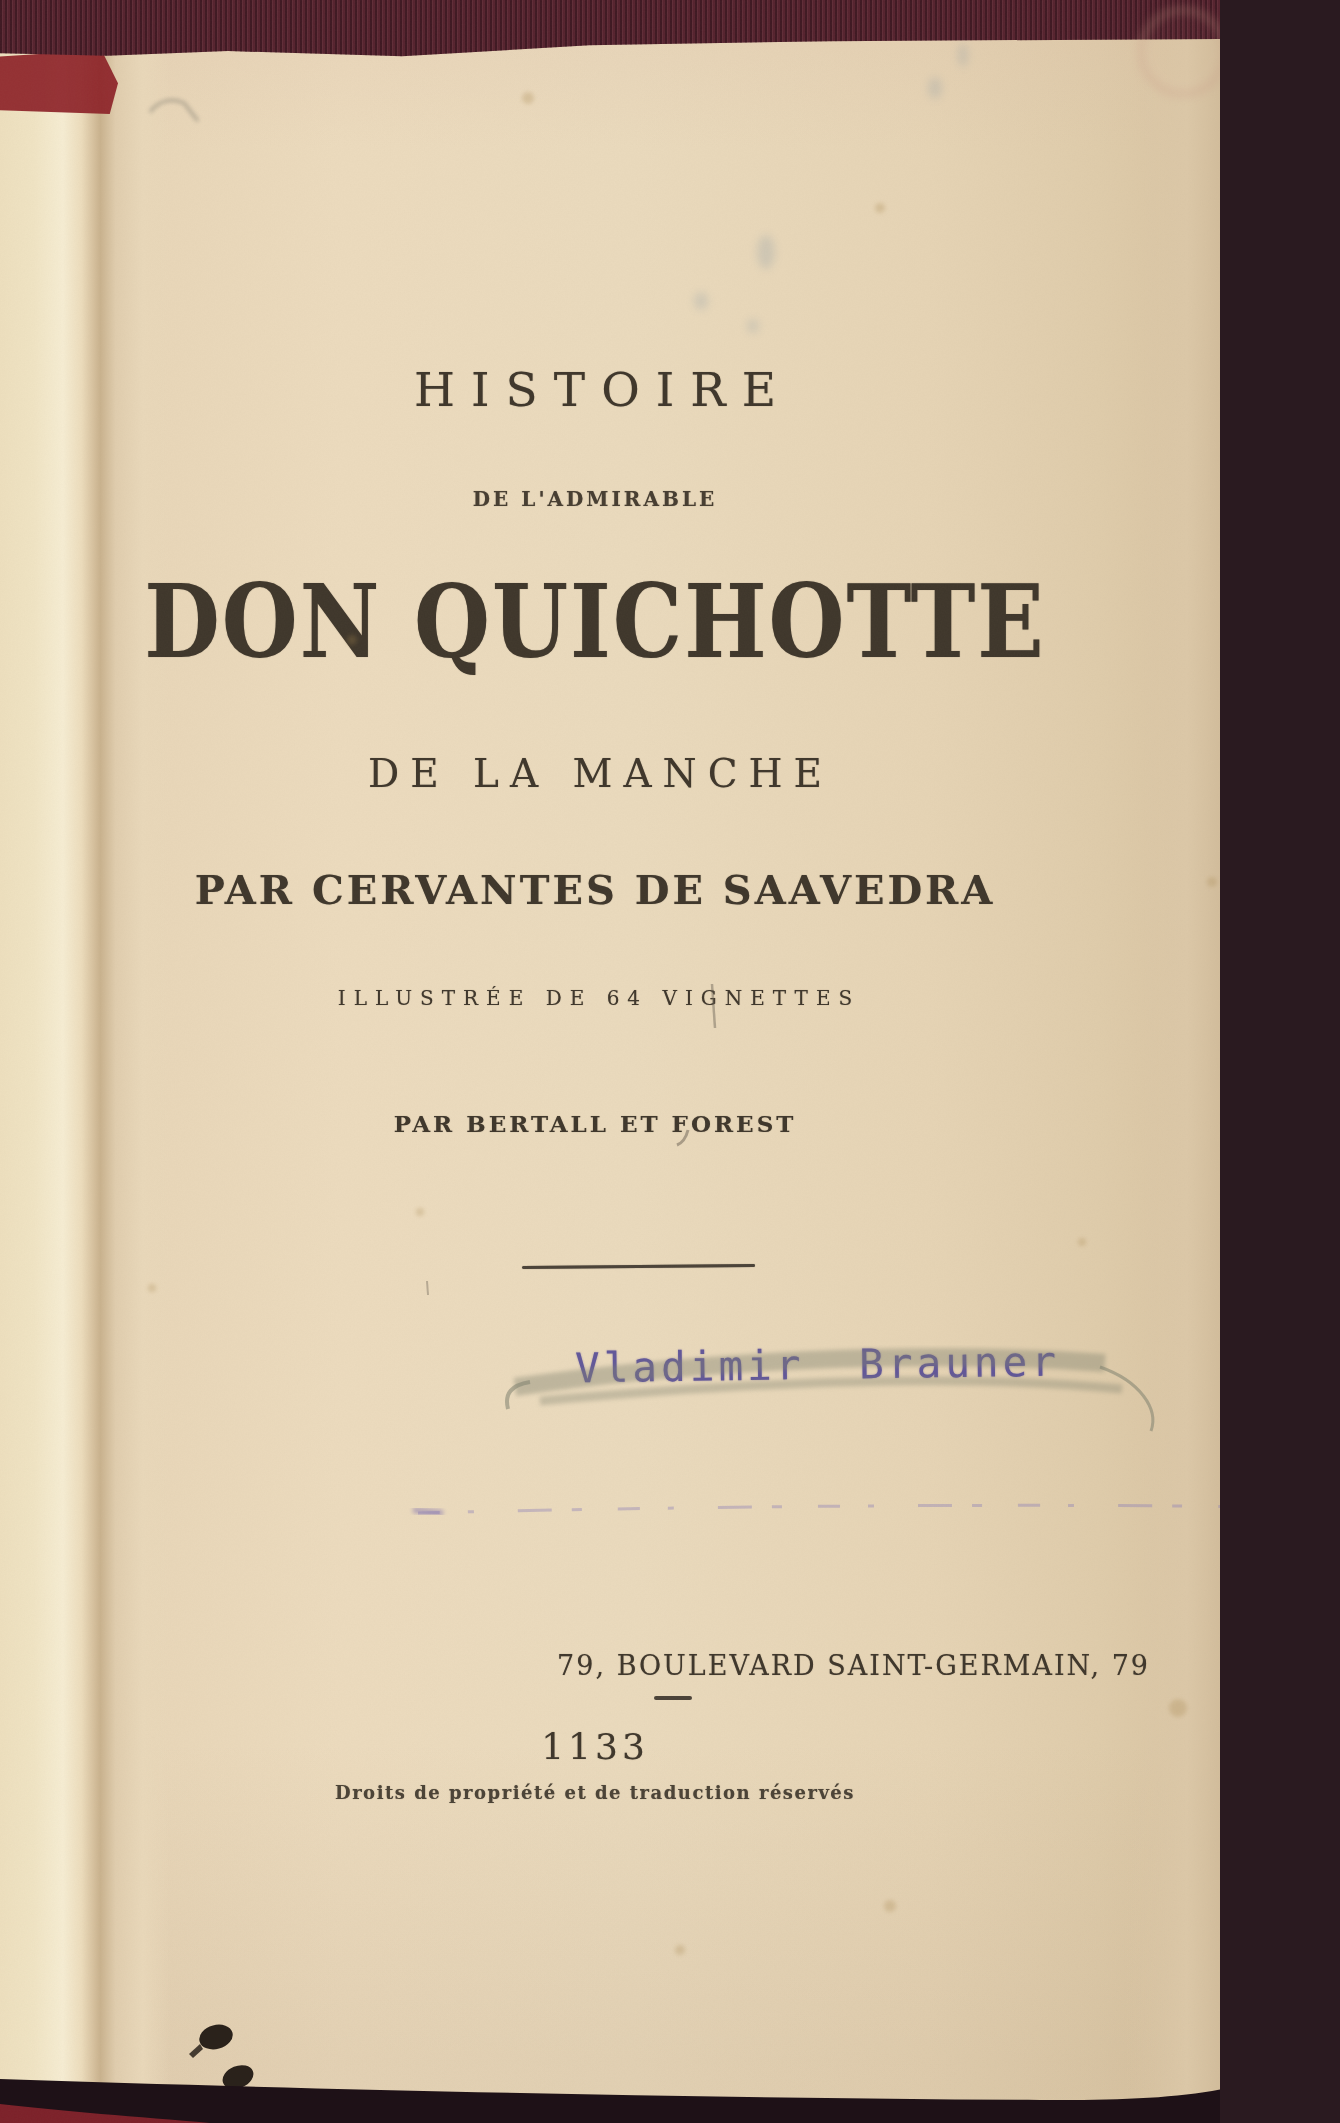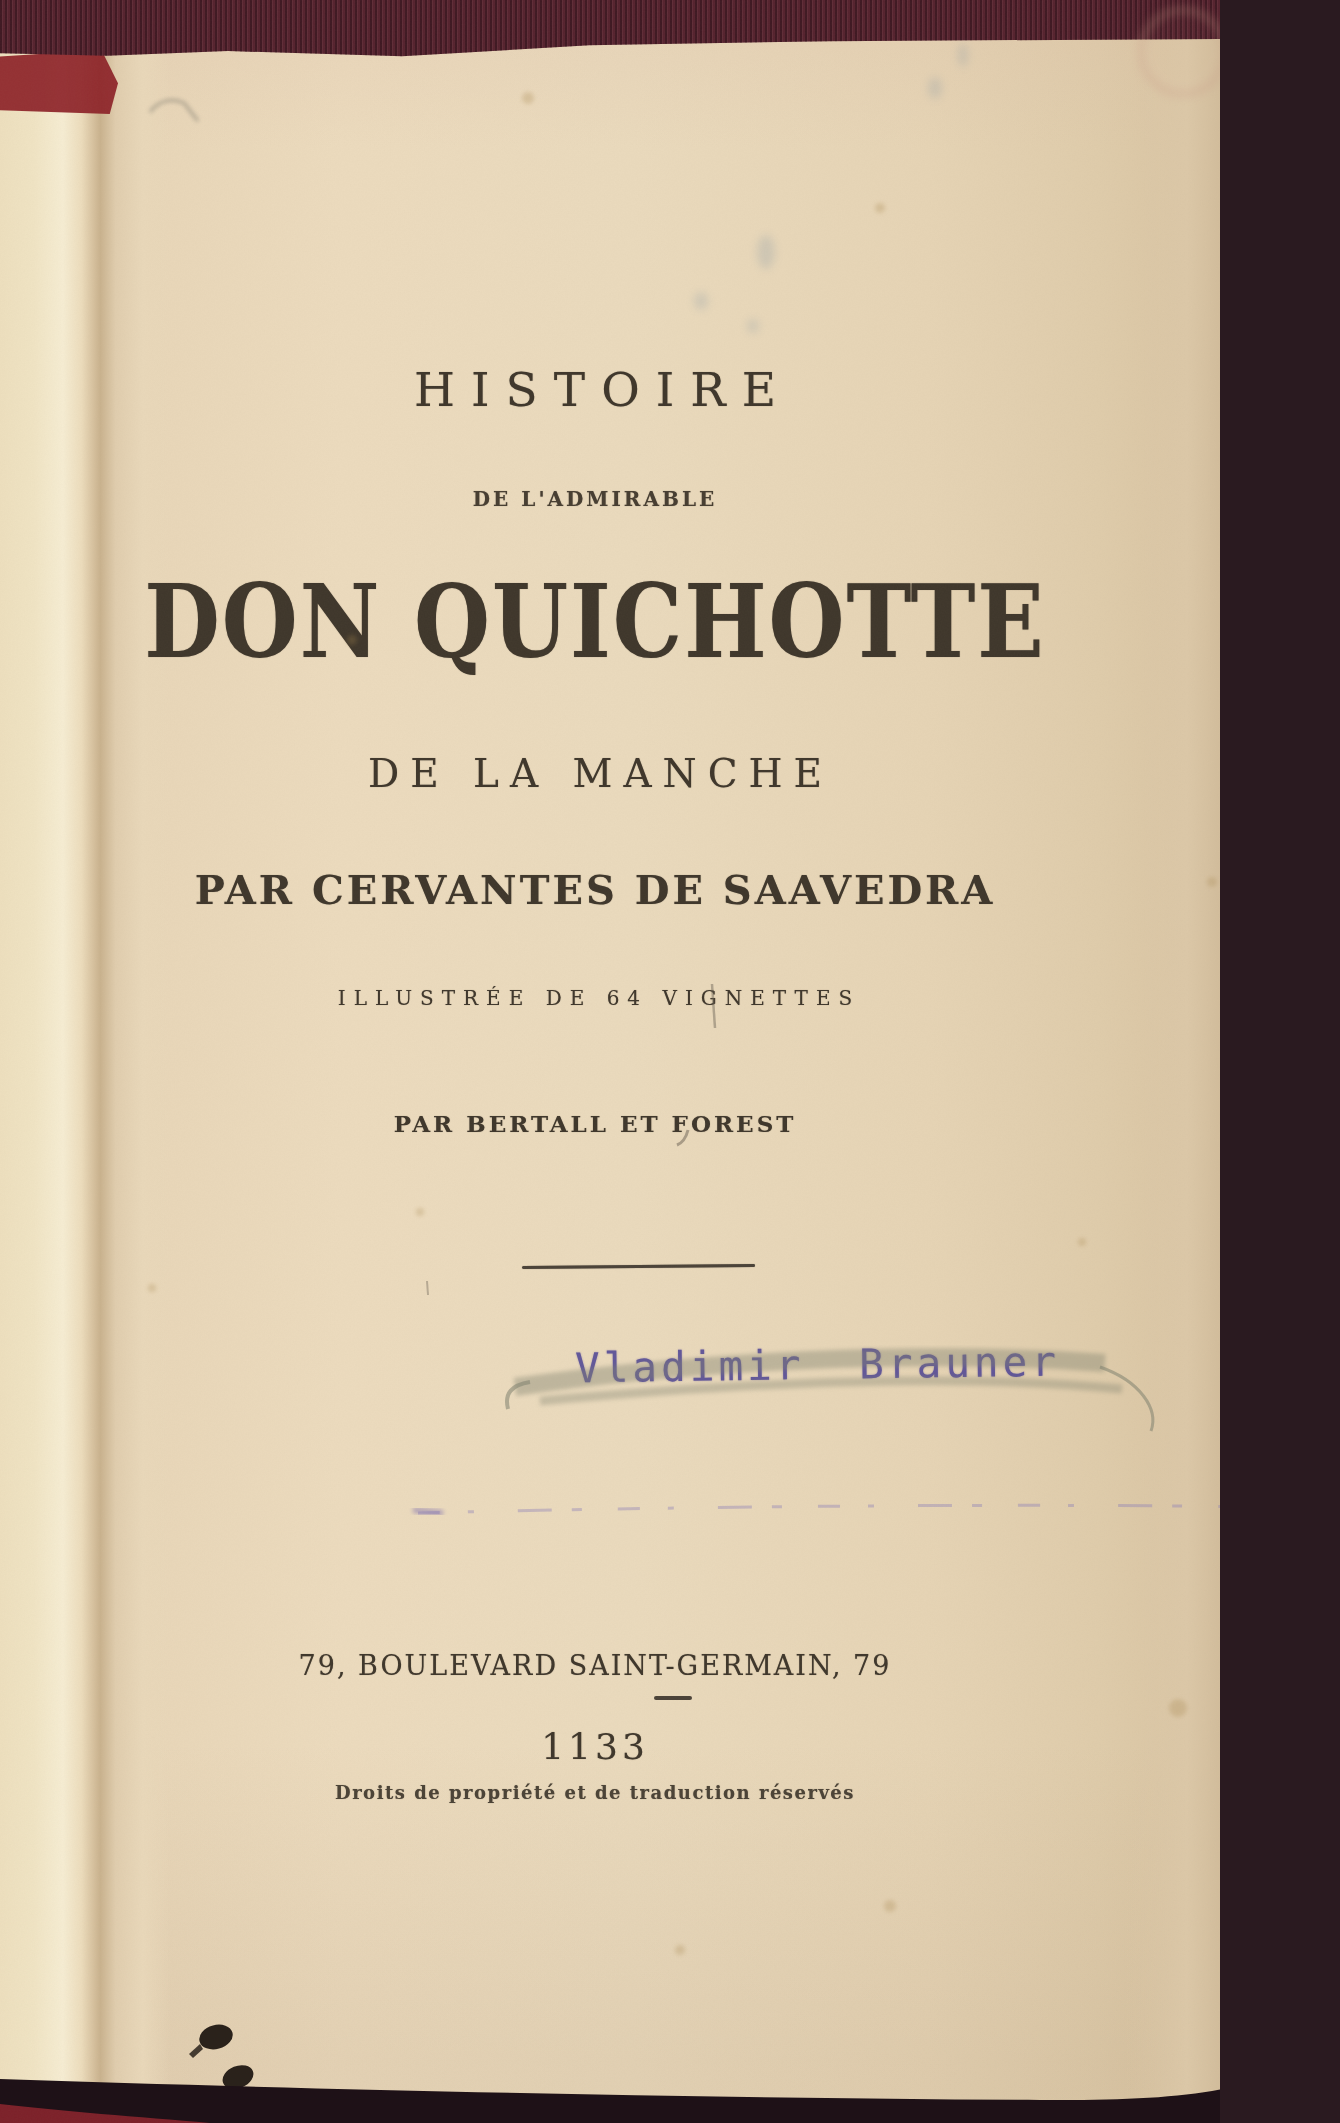--- a/index.html
+++ b/index.html
@@ -39,21 +39,21 @@
   .rule-main{position:absolute;left:522px;top:1265px;width:233px;height:3px;background:#4a4238;
       transform:rotate(-.45deg);border-radius:2px;box-shadow:0 0 1px rgba(74,66,56,.6);}
   .owner-stamp{position:absolute;left:575px;top:1341px;white-space:nowrap;
       font-family:"DejaVu Sans Mono","Liberation Mono",monospace;
       font-size:41px;letter-spacing:4px;word-spacing:26px;
       color:var(--stamp-purple,#4f4596);opacity:.88;transform:rotate(-.8deg);
       text-shadow:0 0 2px rgba(79,69,150,.5);}
   .city{top:1508px;font-size:46px;letter-spacing:10px;text-indent:10px;}
   .publisher{top:1572px;font-size:40px;letter-spacing:3px;}
   .publisher sup{font-size:20px;vertical-align:26px;letter-spacing:1px;}
-  .address{top:1650px;font-size:27px;letter-spacing:2px;}
+  .address{top:1650px;font-size:27px;letter-spacing:2px;text-align:right;}
   .rule-year{position:absolute;left:654px;top:1696px;width:38px;height:4px;background:#4a4238;border-radius:2px;}
   .year{top:1726px;font-size:36px;letter-spacing:4px;}
   .rights{top:1782px;font-size:18px;font-weight:bold;letter-spacing:1.5px;color:#4a4236;}
   .artifacts{position:absolute;left:0;top:0;pointer-events:none;}
 </style>
 </head>
 <body>
 
 <div class="scan">
 

